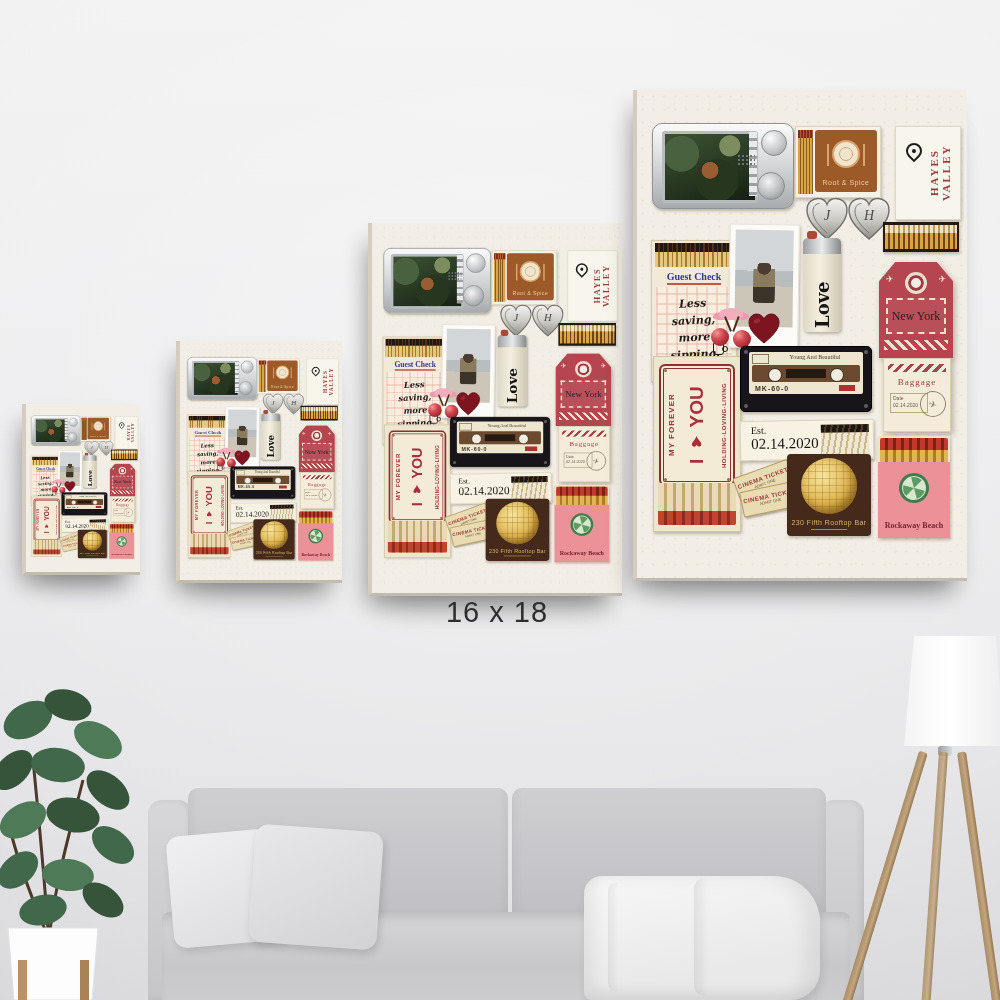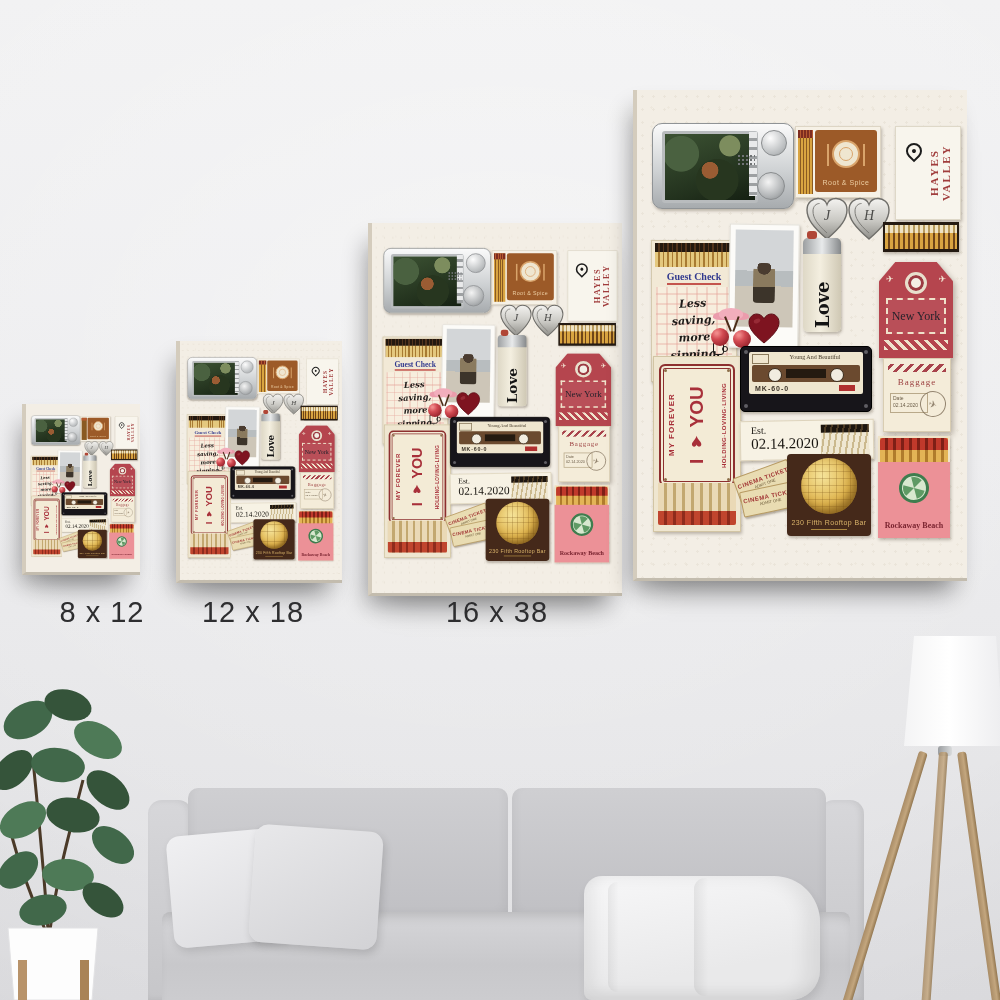--- a/index.html
+++ b/index.html
@@ -985,23 +985,21 @@
             </g>
           </svg>
         </div>
         <div class="name">Rockaway Beach</div>
       </div>
     </div>
   </div>
 </div>
   </div>
 
-  <div class="size-label lb1">8 x 12</div>
-  <div class="size-label lb2">12 x 18</div>
-  <div class="size-label lb3">16 x 38</div>
+  <div class="size-label lb3">16 x 18</div>
 
   <div class="plant">
     <svg width="210" height="340" viewBox="0 0 210 340">
       <g stroke="#4b3a28" stroke-width="3" fill="none">
         <path d="M60 270 C55 200 50 150 45 100"></path>
         <path d="M62 270 C70 210 85 160 95 120"></path>
         <path d="M58 272 C40 230 30 200 22 170"></path>
       </g>
       <g>
         <ellipse cx="40" cy="60" rx="26" ry="17" fill="#41684a" transform="rotate(-28 40 60)"></ellipse>

